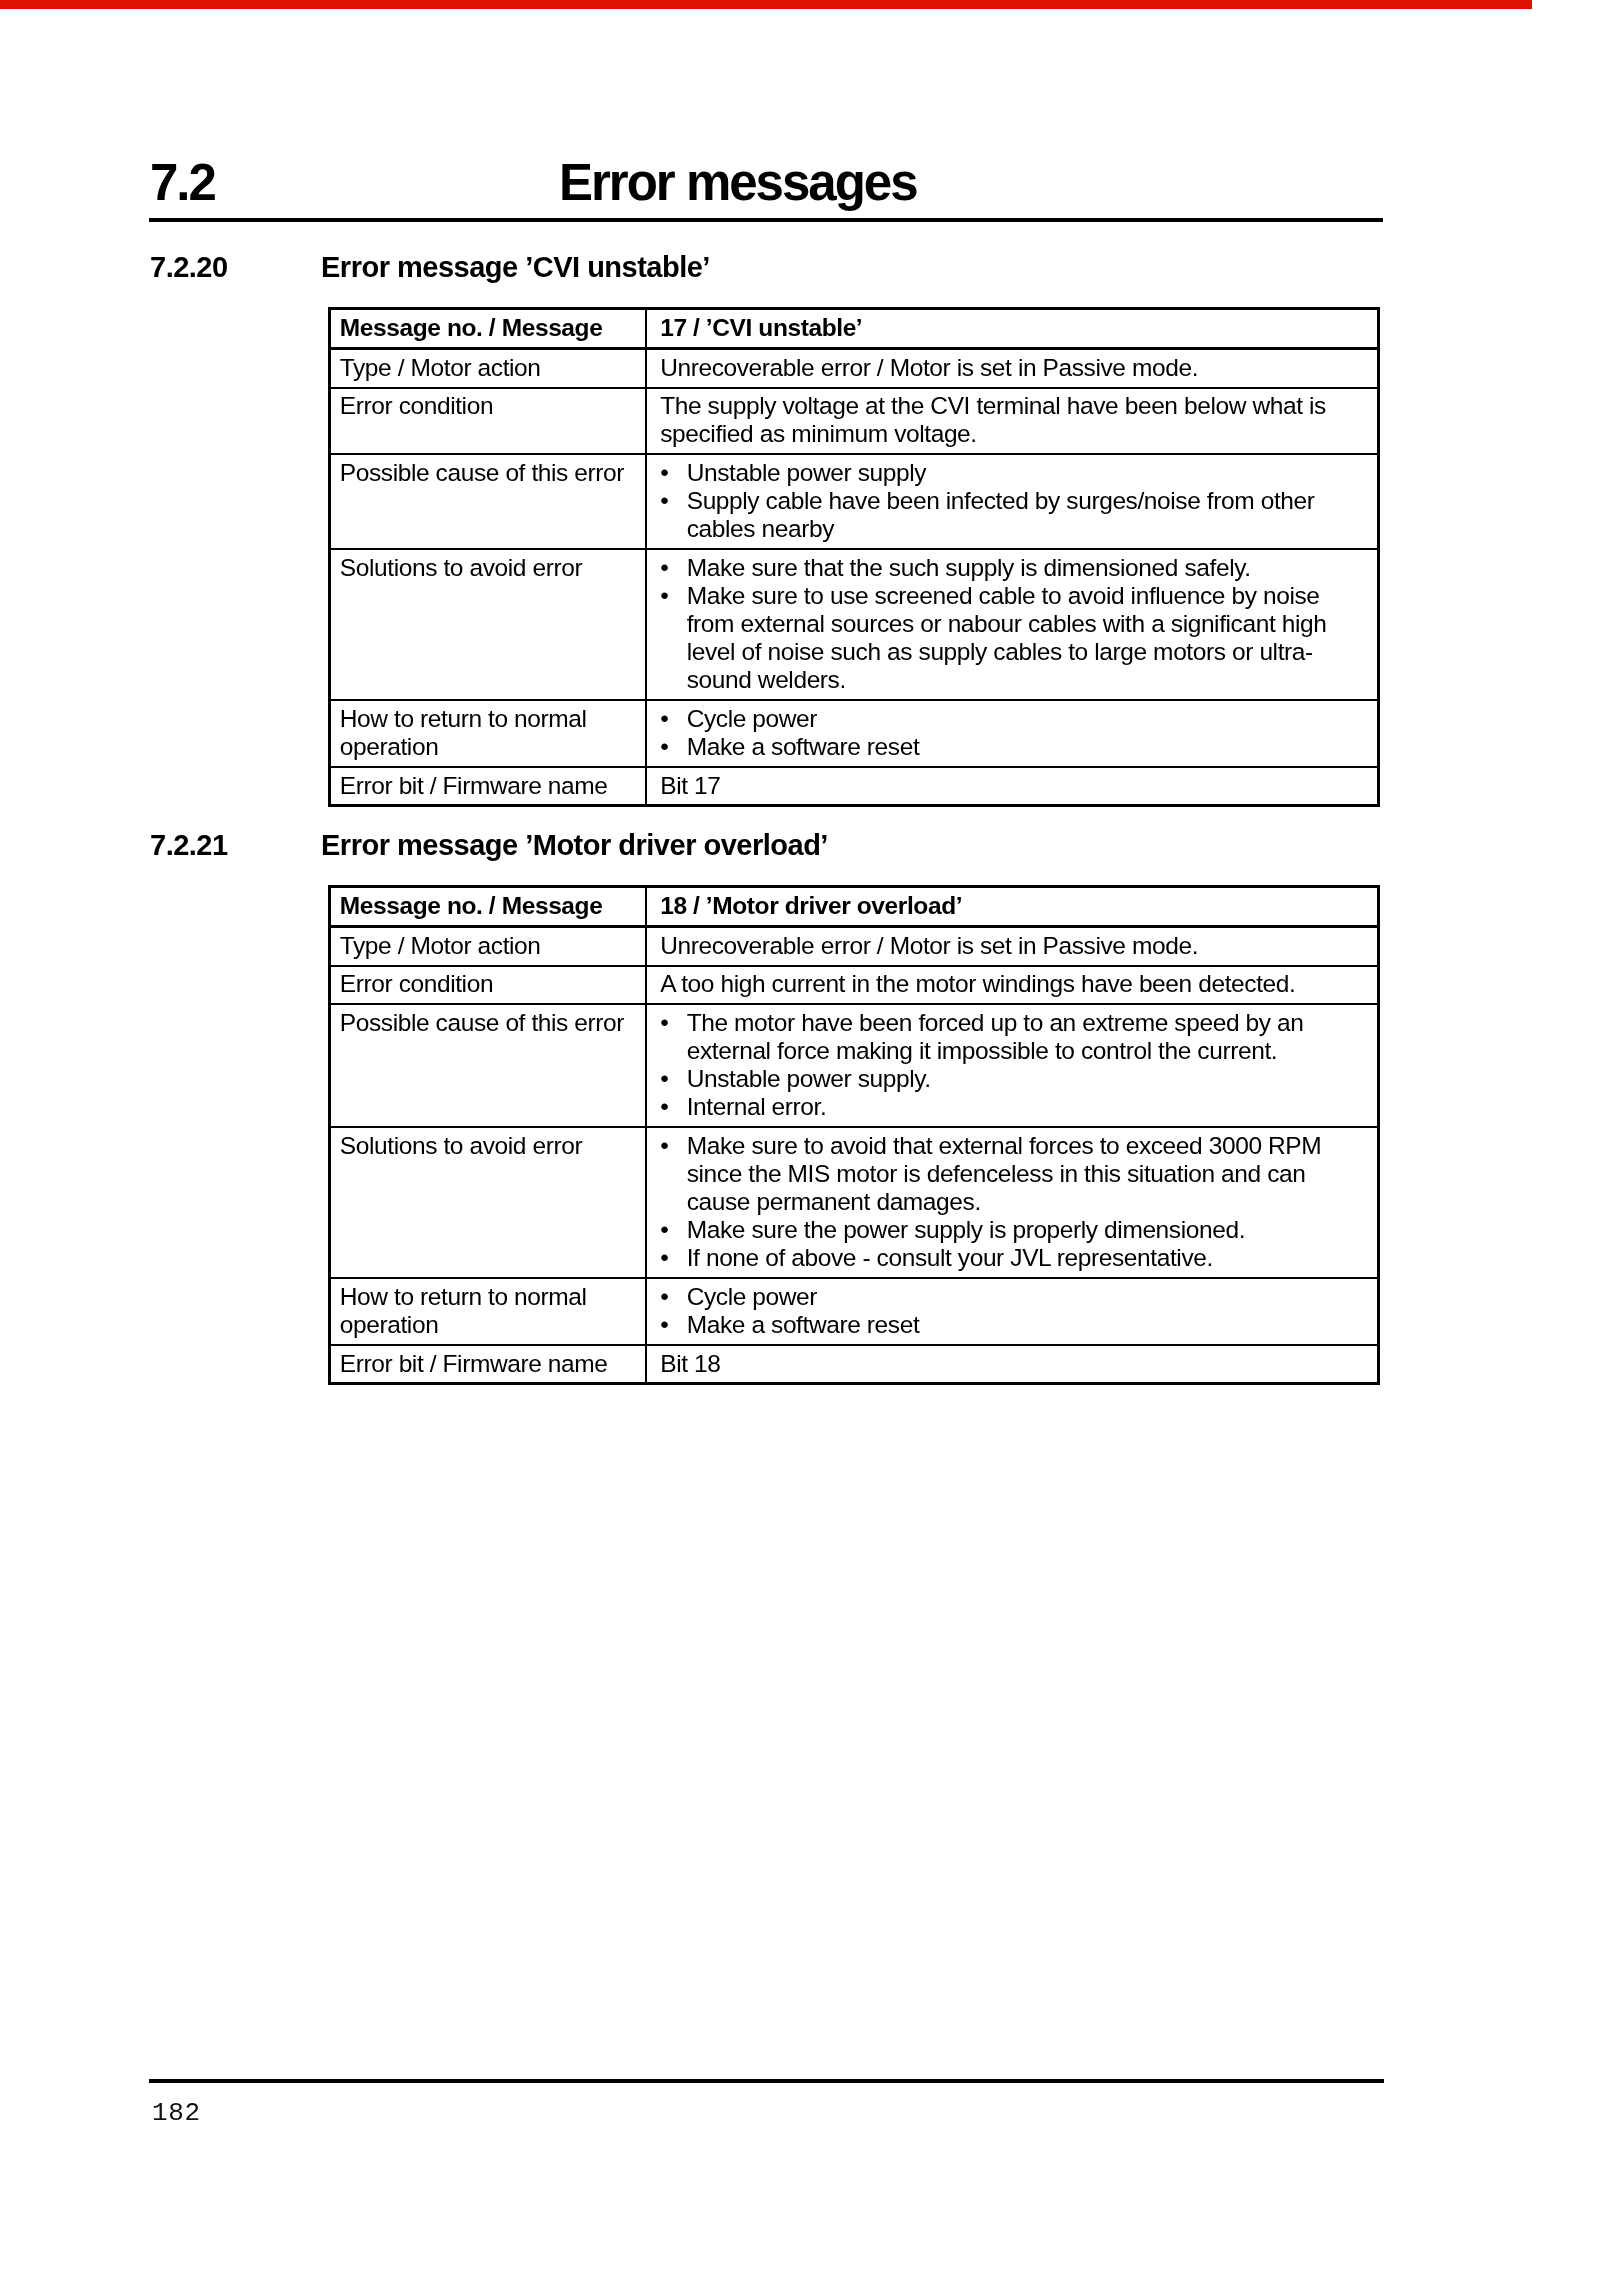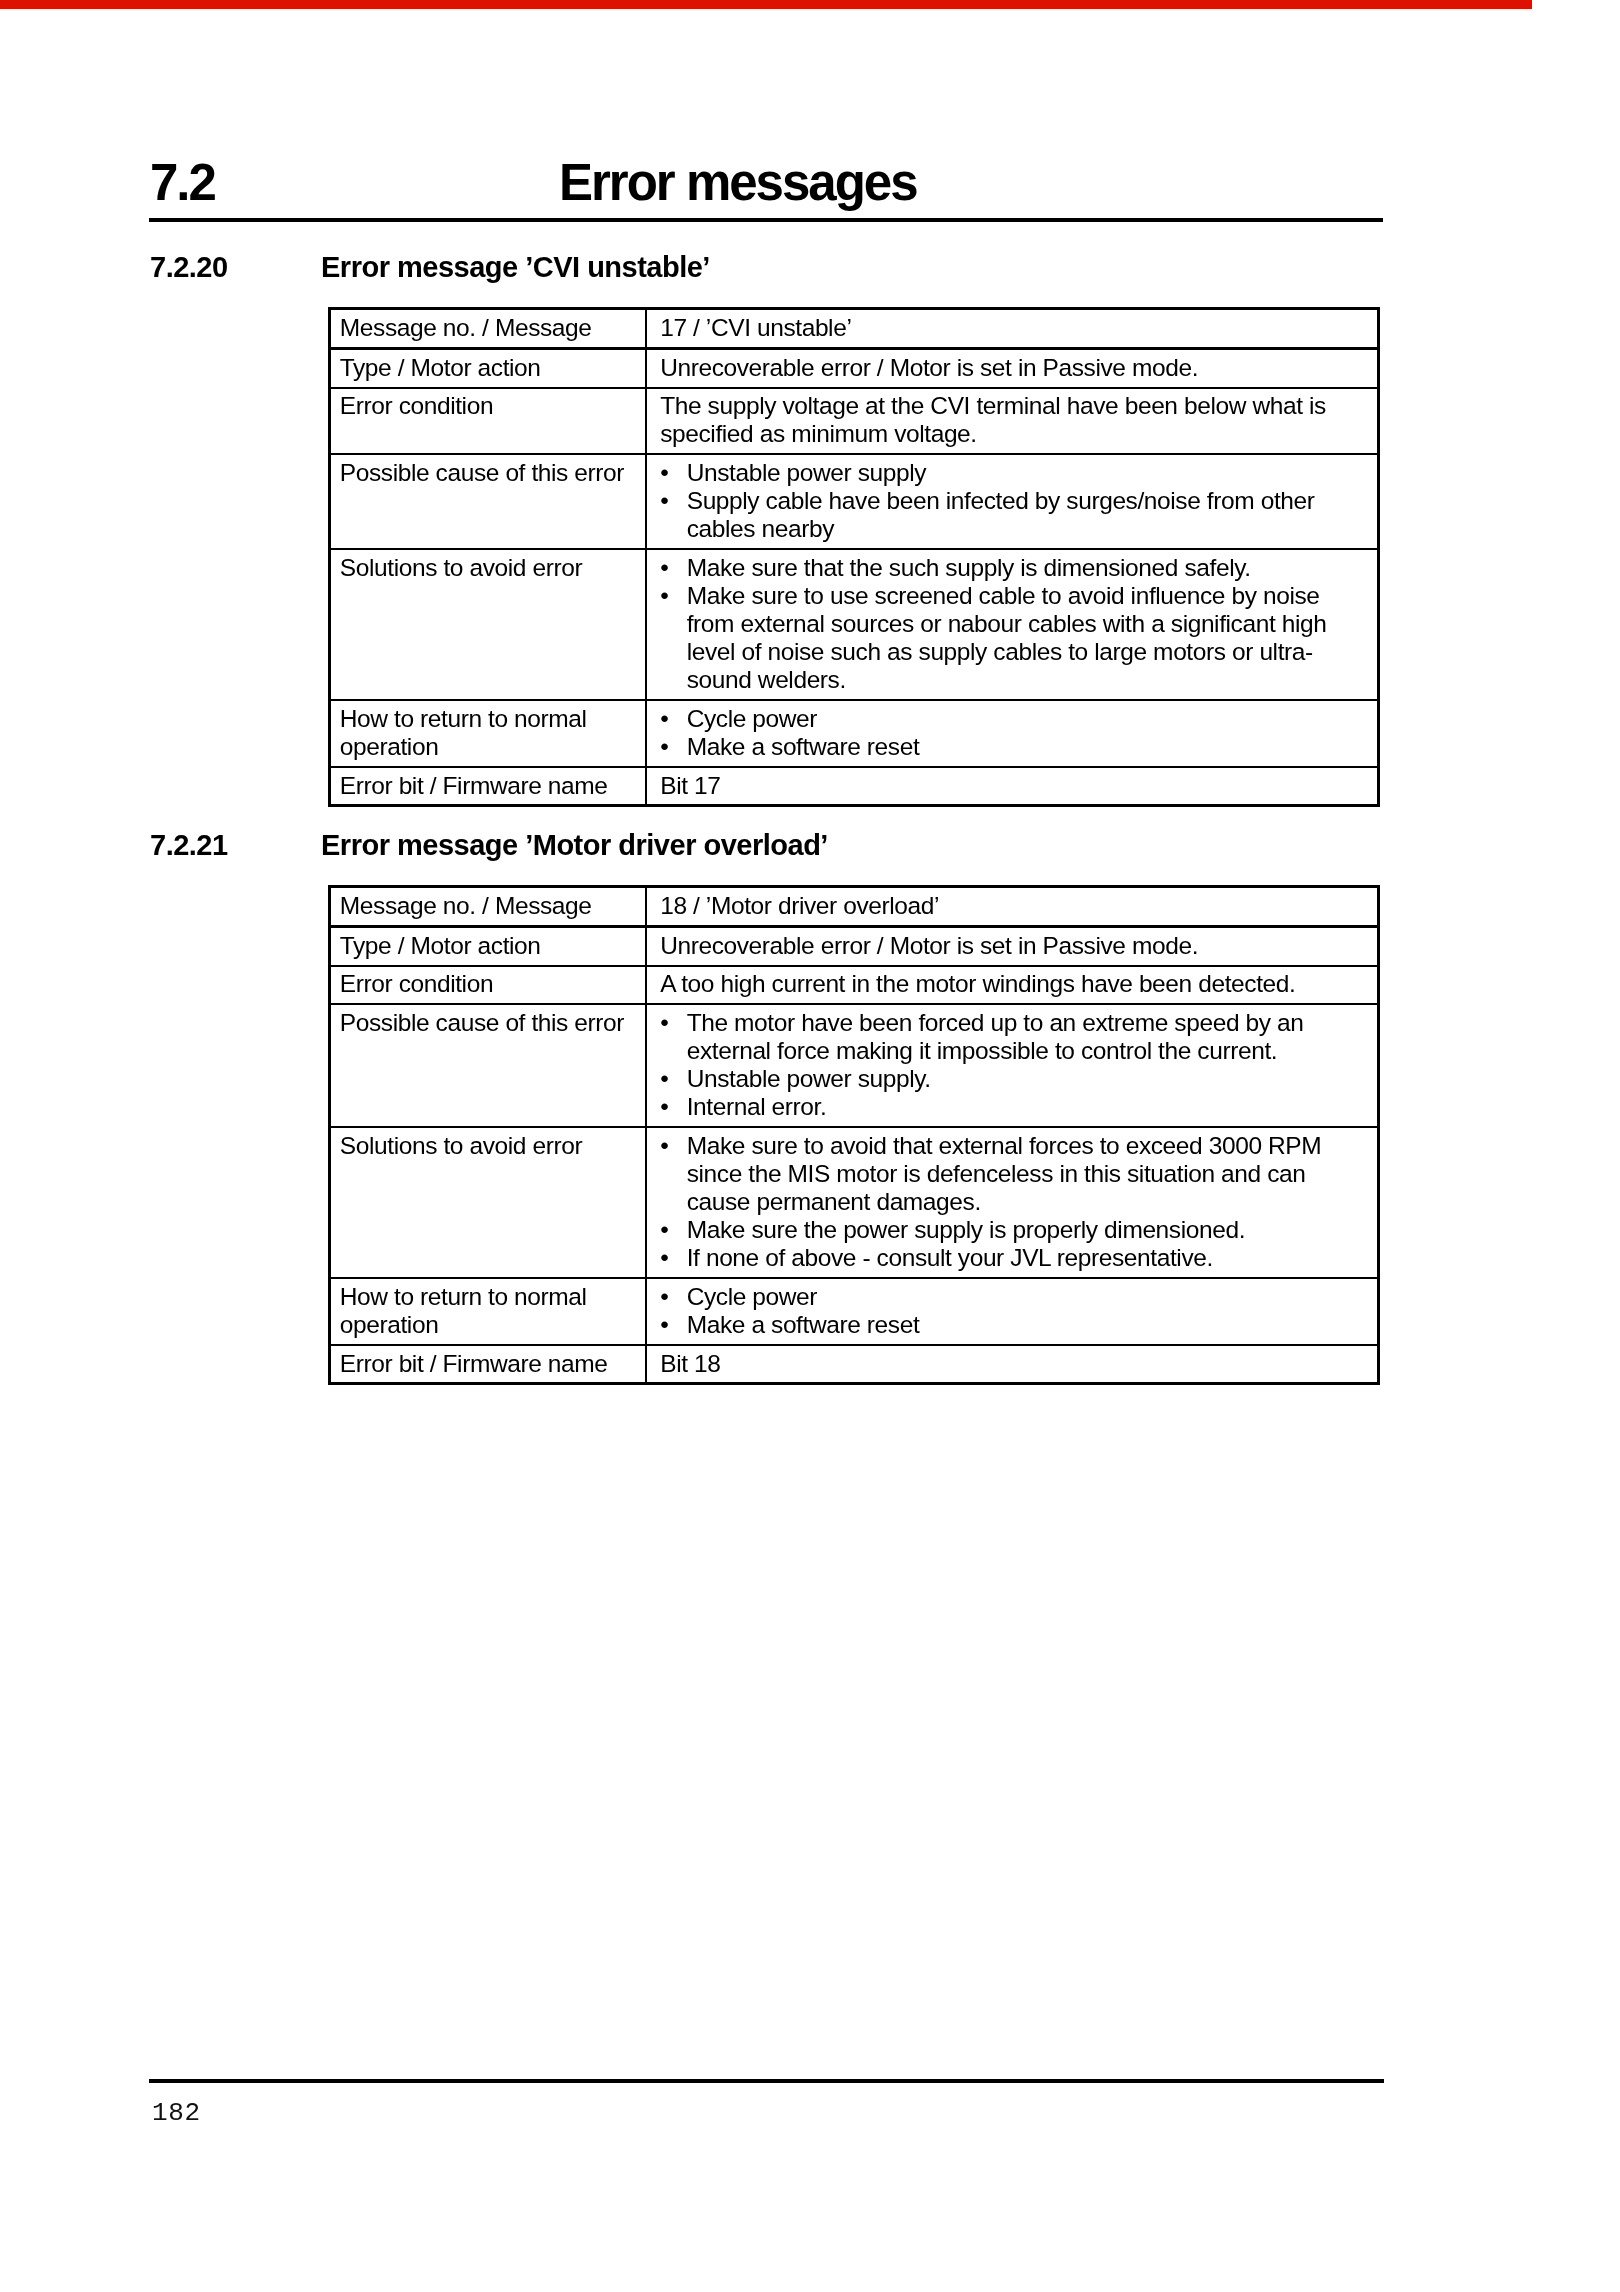--- a/index.html
+++ b/index.html
@@ -90,21 +90,21 @@
   #table-2 { top: 885px; }
   .error-table td {
     border: 2.9px solid #000000;
     vertical-align: top;
     padding: 3.9px 9.8px 4.9px 8.8px;
   }
   .error-table td.value-cell {
     padding-left: 13.7px;
   }
   .error-table tr.header-row td {
-    font-weight: normal;
+    font-weight: bold;
     border-bottom: 3.9px solid #000000;
   }
   .bullet {
     padding-left: 26.5px;
   }
   .bullet::before {
     content: "\2022";
     display: inline-block;
     width: 26.5px;
     margin-left: -26.5px;

